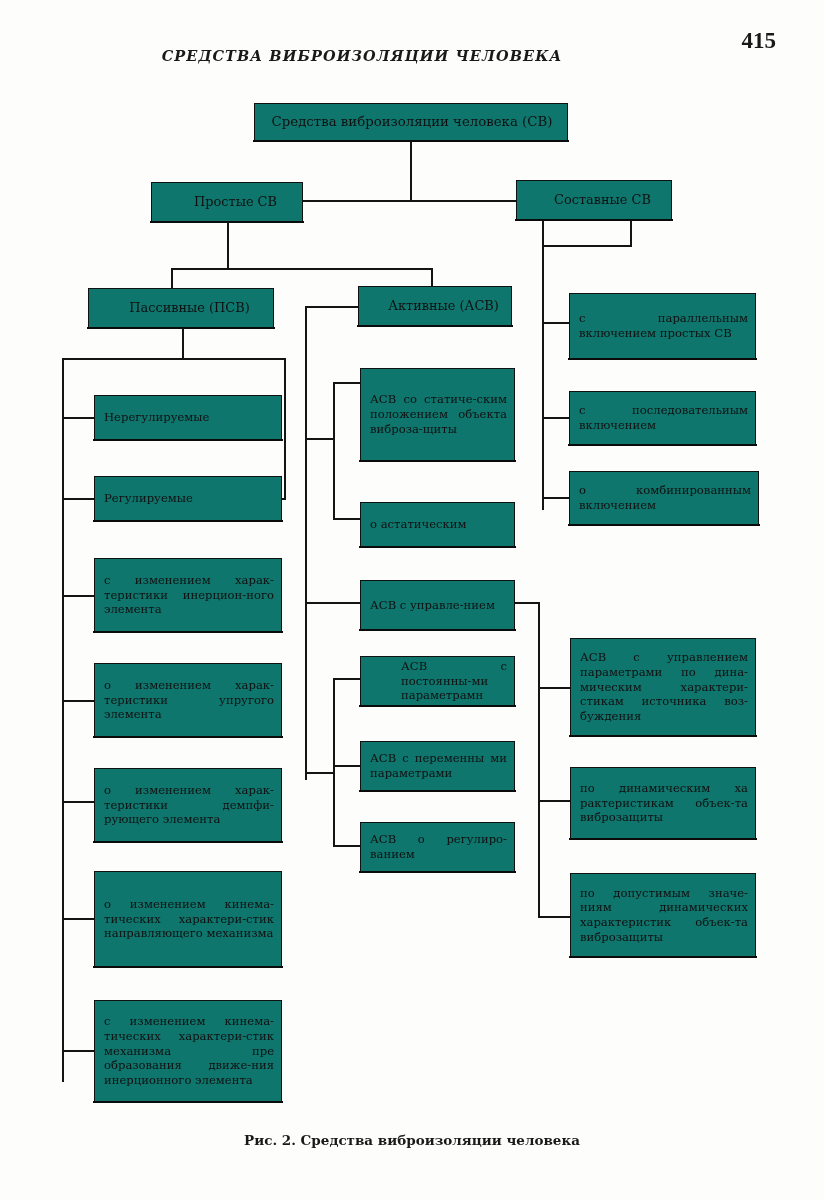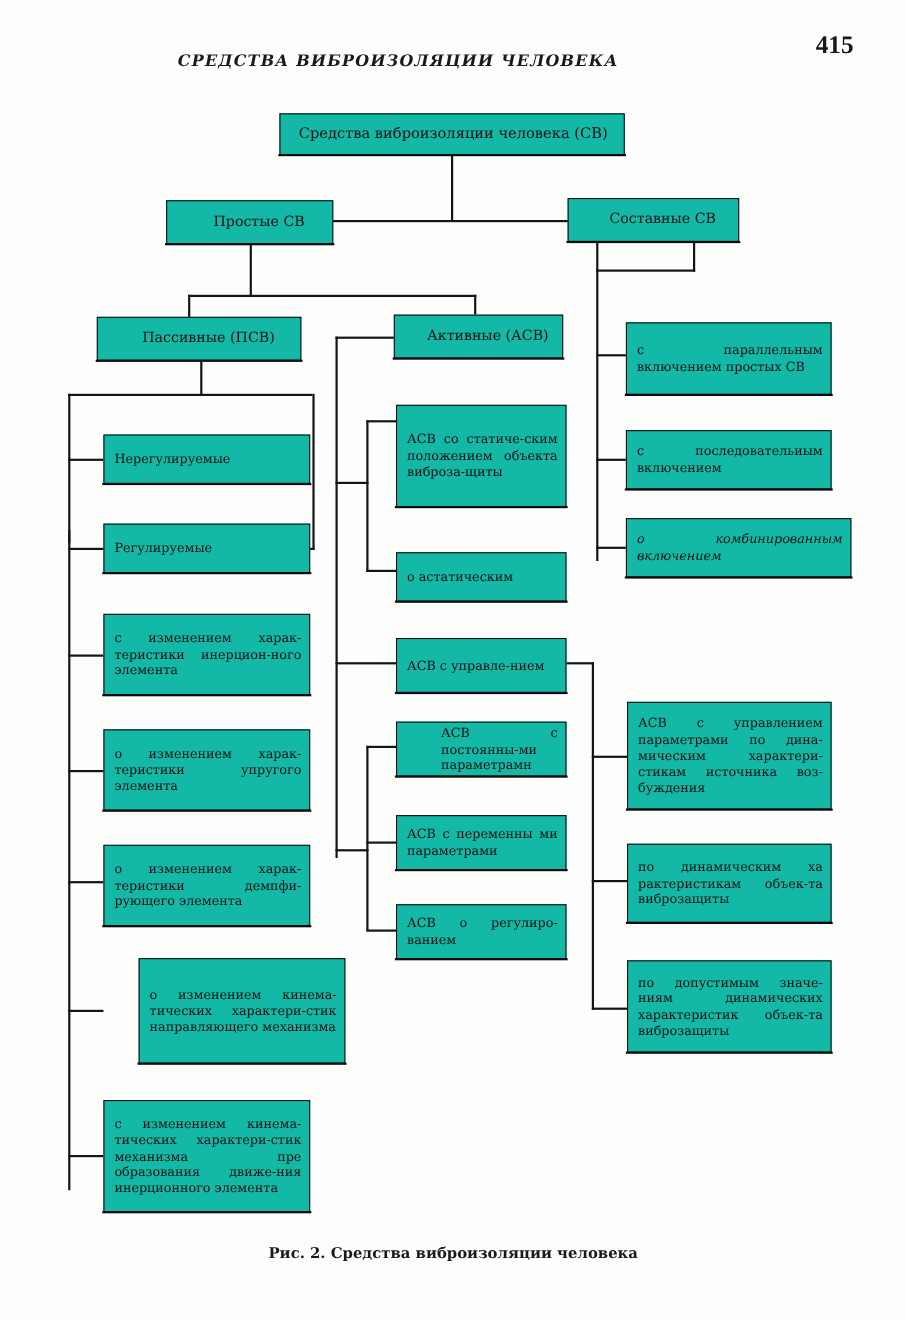--- a/index.html
+++ b/index.html
@@ -47,21 +47,21 @@
     width: 824px;
     text-align: center;
     font-size: 13.5px;
     font-weight: 700;
     font-family: "DejaVu Serif", serif;
   }
   
   .nbox {
     position: absolute;
     border: 1.7px solid #111;
-    background: #14b8a6;
+    background: #0f766e;
     display: flex;
     align-items: center;
     padding: 3px 7px 3px 9px;
     font-family: "DejaVu Serif", serif;
     font-size: 11.6px;
     line-height: 1.27;
     color: #101010;
   }
   .nbox.ctr { justify-content: center; text-align: center; }
   .nbox .tx { display: block; width: 100%; }
@@ -147,21 +147,21 @@
   <div class="nbox just" style="left:94px; top:663px; width:188px; height:74px;">
     <span class="tx">о изменением харак-теристики упругого элемента</span>
   </div>
 
   <div class="ln h" style="left:62px; top:801px; width:32px;"></div>
   <div class="nbox just" style="left:94px; top:768px; width:188px; height:74px;">
     <span class="tx">о изменением харак-теристики демпфи-рующего элемента</span>
   </div>
 
   <div class="ln h" style="left:62px; top:918px; width:32px;"></div>
-  <div class="nbox just" style="left:94px; top:871px; width:188px; height:96px;margin-left:32px;">
+  <div class="nbox just" style="left:94px; top:871px; width:188px; height:96px;">
     <span class="tx">о изменением кинема-тических характери-стик направляющего механизма</span>
   </div>
 
   <div class="ln h" style="left:62px; top:1050px; width:32px;"></div>
   <div class="nbox just" style="left:94px; top:1000px; width:188px; height:102px;">
     <span class="tx">с изменением кинема-тических характери-стик механизма пре образования движе-ния инерционного элемента</span>
   </div>
 
   <div class="ln h" style="left:305px; top:306px; width:53px;"></div>
   <div class="ln v" style="left:305px; top:306px; height:474px;"></div>
@@ -207,21 +207,21 @@
   <div class="nbox just" style="left:569px; top:293px; width:187px; height:66px;">
     <span class="tx">с параллельным включением простых СВ</span>
   </div>
 
   <div class="ln h" style="left:542px; top:417px; width:27px;"></div>
   <div class="nbox just" style="left:569px; top:391px; width:187px; height:54px;">
     <span class="tx">с  последовательиым включением</span>
   </div>
 
   <div class="ln h" style="left:542px; top:497px; width:27px;"></div>
-  <div class="nbox just" style="left:569px; top:471px; width:205px; height:54px;font-style:italic;">
+  <div class="nbox just" style="left:569px; top:471px; width:190px; height:54px;">
     <span class="tx">о  комбинированным включением</span>
   </div>
 
   <div class="ln h" style="left:515px; top:602px; width:25px;"></div>
   <div class="ln v" style="left:538px; top:602px; height:316px;"></div>
 
   <div class="ln h" style="left:538px; top:687px; width:32px;"></div>
   <div class="nbox just" style="left:570px; top:638px; width:186px; height:98px;">
     <span class="tx">АСВ с управлением параметрами по дина-мическим характери-стикам источника воз-буждения</span>
   </div>

